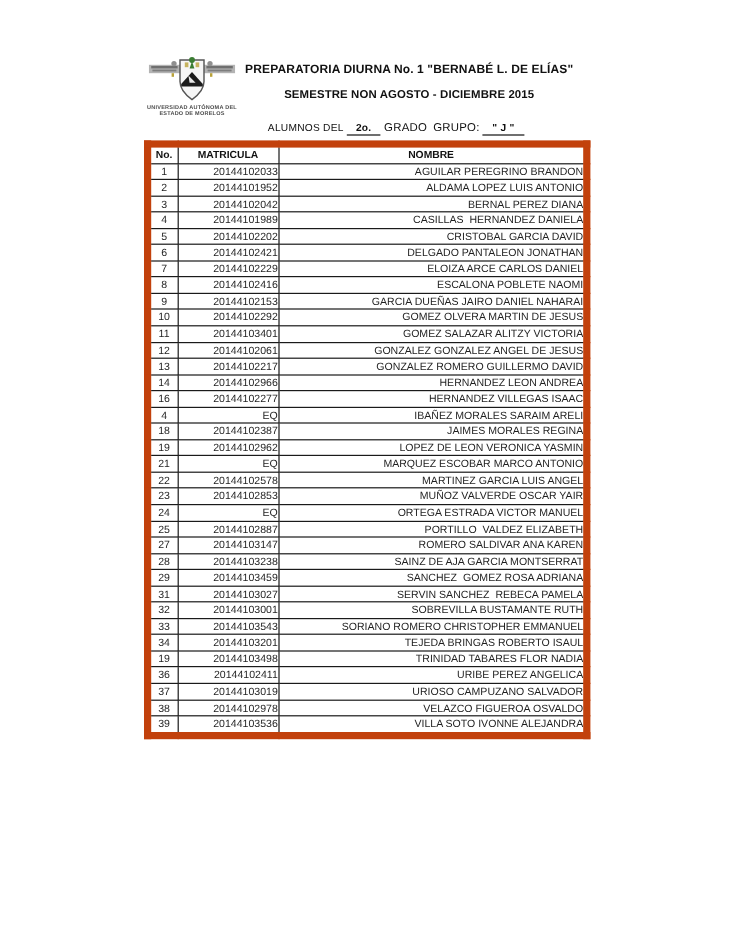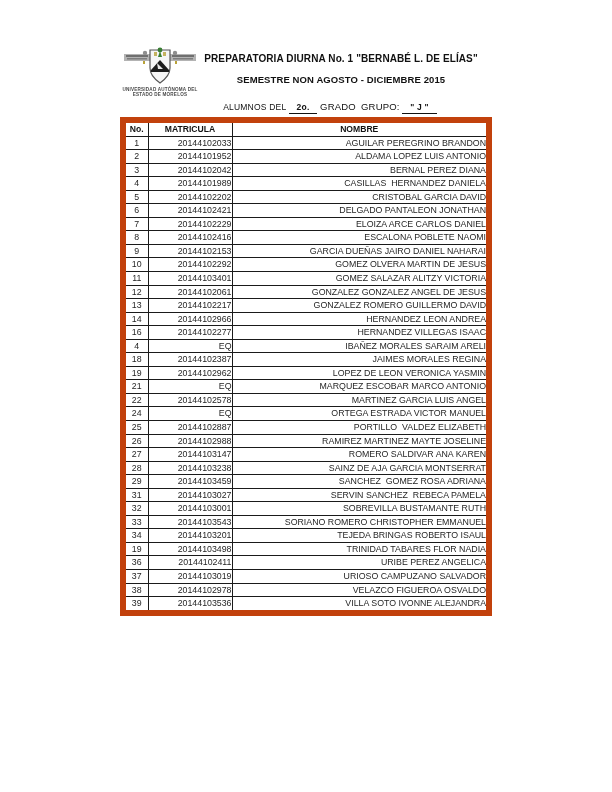--- a/index.html
+++ b/index.html
@@ -241,38 +241,38 @@
       <td class="cell-mat">EQ</td>
       <td class="cell-nom">MARQUEZ ESCOBAR MARCO ANTONIO</td>
     </tr>
 
     <tr>
       <td class="cell-no">22</td>
       <td class="cell-mat">20144102578</td>
       <td class="cell-nom">MARTINEZ GARCIA LUIS ANGEL</td>
     </tr>
 
+    <tr>
+      <td class="cell-no">23</td>
+      <td class="cell-mat">20144102853</td>
+      <td class="cell-nom">MUÑOZ VALVERDE OSCAR YAIR</td>
+    </tr>
 
     <tr>
       <td class="cell-no">24</td>
       <td class="cell-mat">EQ</td>
       <td class="cell-nom">ORTEGA ESTRADA VICTOR MANUEL</td>
     </tr>
 
     <tr>
       <td class="cell-no">25</td>
       <td class="cell-mat">20144102887</td>
       <td class="cell-nom">PORTILLO  VALDEZ ELIZABETH</td>
     </tr>
 
-    <tr>
-      <td class="cell-no">26</td>
-      <td class="cell-mat">20144102988</td>
-      <td class="cell-nom">RAMIREZ MARTINEZ MAYTE JOSELINE</td>
-    </tr>
 
     <tr>
       <td class="cell-no">27</td>
       <td class="cell-mat">20144103147</td>
       <td class="cell-nom">ROMERO SALDIVAR ANA KAREN</td>
     </tr>
 
     <tr>
       <td class="cell-no">28</td>
       <td class="cell-mat">20144103238</td>

